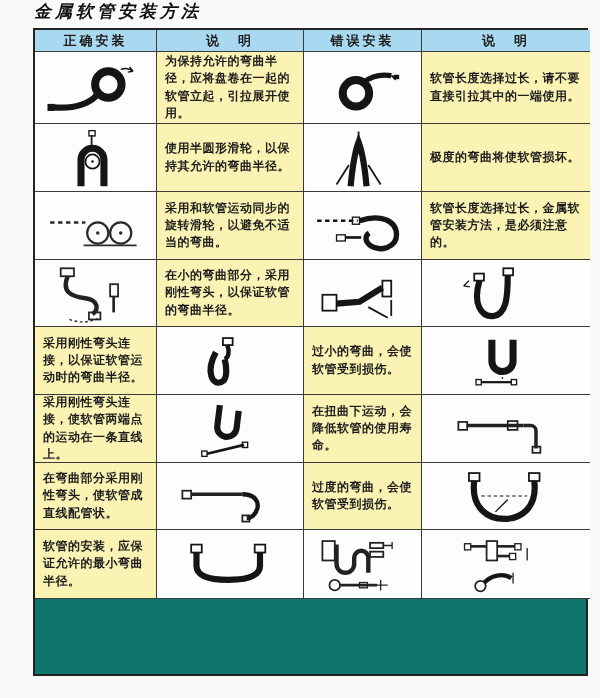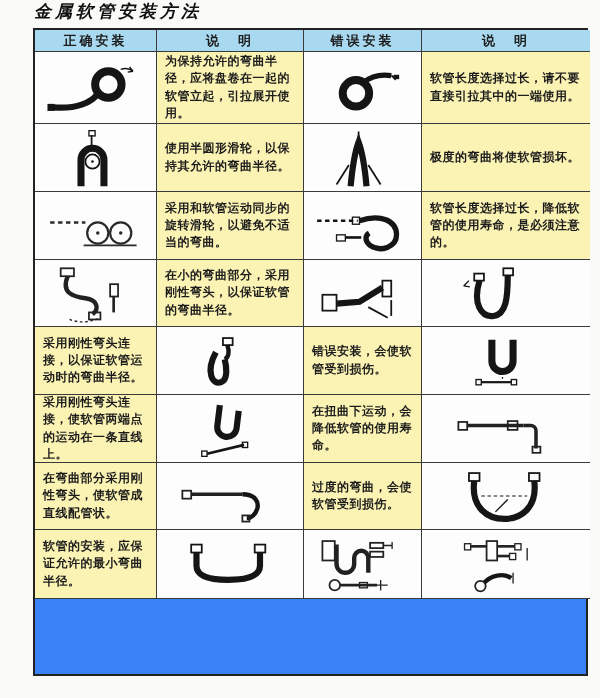--- a/index.html
+++ b/index.html
@@ -17,21 +17,21 @@
     font-style:italic;font-weight:bold;
     font-size:17px;letter-spacing:4px;color:#111;
   }
   .tbl{
     position:absolute;left:33px;top:28px;
     width:555px;
     display:grid;
     grid-template-columns:122px 147px 118px 168px;
     grid-template-rows:22px 72px 68px 68px 67px 68px 68px 67px 69px 75px;
     border:2px solid #222;
-    background:#3b82f6;
+    background:#0f766e;
     box-sizing:border-box;
   }
   .cell{
     border-right:1px solid #3a3a3a;
     border-bottom:1px solid #3a3a3a;
     box-sizing:border-box;
     overflow:hidden;
   }
   .cell:nth-child(4n){border-right:none;}
   .hdr{
@@ -119,21 +119,21 @@
     <div class="cell desc">采用和软管运动同步的旋转滑轮，以避免不适当的弯曲。</div>
     <div class="cell img">
       <svg viewBox="0 0 120 68" fill="none" stroke="#151515">
         <path d="M8,28 H54" stroke-width="3" stroke-dasharray="5,4"></path>
         <rect x="48" y="24" width="8" height="8" stroke-width="1.5"></rect>
         <path d="M56,28 C80,20 98,28 98,44 C98,58 80,64 68,56 C62,51 62,45 67,42" stroke-width="6"></path>
         <rect x="30" y="44" width="10" height="7" stroke-width="1.5"></rect>
         <path d="M40,47 H58" stroke-width="3"></path>
       </svg>
     </div>
-    <div class="cell desc">软管长度选择过长，降低软管的使用寿命，是必须注意的。</div>
+    <div class="cell desc">软管长度选择过长，金属软管安装方法，是必须注意的。</div>
 
     <div class="cell img">
       <svg viewBox="0 0 120 68" fill="none" stroke="#222">
         <rect x="20" y="6" width="15" height="9" stroke-width="2"></rect>
         <path d="M28,15 C20,34 34,38 48,40 C62,42 64,52 56,58" stroke-width="5"></path>
         <rect x="52" y="56" width="13" height="8" stroke-width="2"></rect>
         <rect x="76" y="24" width="9" height="14" stroke-width="2"></rect>
         <path d="M80,38 V56" stroke-width="3"></path>
         <path d="M30,64 Q46,70 62,63" stroke-width="1.5" stroke-dasharray="3,3"></path>
       </svg>
@@ -158,21 +158,21 @@
       </svg>
     </div>
     <div class="cell desc">采用刚性弯头连接，以保证软管运动时的弯曲半径。</div>
     <div class="cell img">
       <svg viewBox="0 0 120 68" fill="none" stroke="#151515">
         <rect x="52" y="8" width="11" height="8" stroke-width="2"></rect>
         <path d="M57,16 C60,24 58,30 54,32" stroke-width="5"></path>
         <path d="M44,24 C32,46 40,62 50,58 C58,55 56,40 54,32" stroke-width="7"></path>
       </svg>
     </div>
-    <div class="cell desc">错误安装，会使软管受到损伤。</div>
+    <div class="cell desc">过小的弯曲，会使软管受到损伤。</div>
 
     <div class="cell img">
       <svg viewBox="0 0 120 68" fill="none" stroke="#151515">
         <path d="M44,10 V34 A12,12 0 0 0 68,34 V10" stroke-width="8"></path>
         <path d="M56,48 v6" stroke-width="1.5" stroke-dasharray="2,2"></path>
         <rect x="26" y="55" width="6" height="6" stroke-width="1.5"></rect>
         <path d="M32,58 H66" stroke-width="2.5"></path>
         <rect x="66" y="55" width="6" height="6" stroke-width="1.5"></rect>
       </svg>
     </div>

